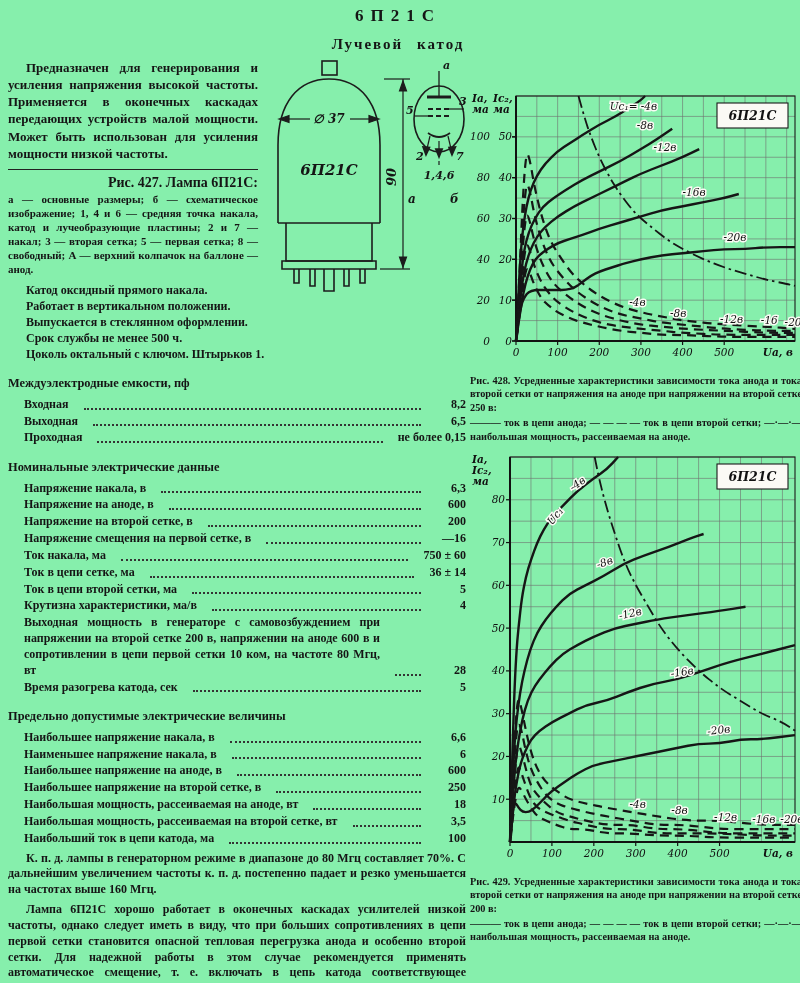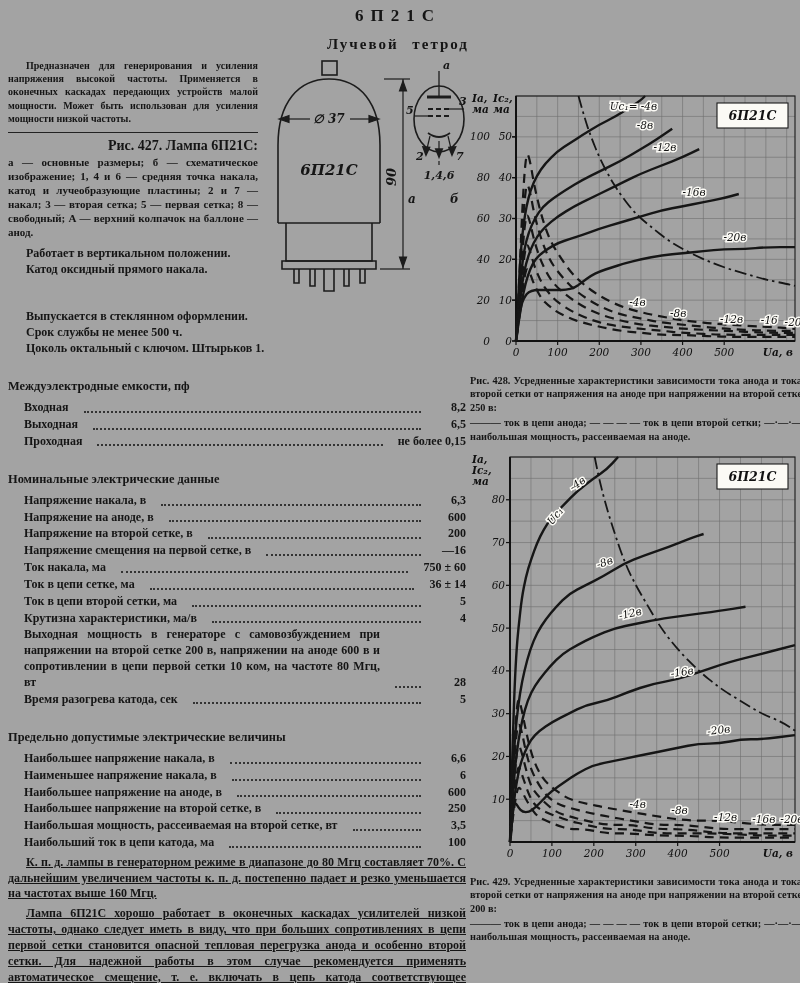--- a/index.html
+++ b/index.html
@@ -1,66 +1,66 @@
 <!DOCTYPE html>
 <html><head>
 <meta charset="utf-8">
 <style>
   html,body{margin:0;padding:0;background:#888;}
-  .page{position:relative;width:800px;height:983px;background:#a3a3a3;color:#151515;
+  .page{position:relative;width:800px;height:983px;background:#86efac;color:#151515;
         font-family:"Liberation Serif",serif;overflow:hidden;box-sizing:border-box;padding:4px 12px 0 8px;}
   .hdr{text-align:center;}
   .title{font-size:17px;font-weight:700;letter-spacing:7px;padding-top:2px;}
   .subtitle{font-size:15px;font-weight:700;letter-spacing:2px;margin-top:10px;word-spacing:8px;}
   .cols{display:flex;margin-top:4px;}
   .col-left{width:458px;flex:none;font-size:12px;line-height:1.32;font-weight:700;}
   .col-right{width:332px;flex:none;margin-left:4px;padding-top:34px;}
   .top-flex{display:flex;}
   .top-left{width:250px;flex:none;}
   .top-right{width:208px;flex:none;}
-  .intro{margin:2px 0 0 0;text-indent:18px;text-align:justify;font-size:10px;}
+  .intro{margin:2px 0 0 0;text-indent:18px;text-align:justify;font-size:13px;}
   .rule{border:none;border-top:1.4px solid #222;margin:7px 0 4px 0;}
   .figcap-title{font-size:14px;text-align:right;margin-bottom:1px;}
   .figcap-body{font-size:11px;line-height:1.27;text-align:justify;}
   .note{margin:0;text-indent:18px;}
-  .sec-head{font-weight:700;font-size:12.4px;margin:22px 0 5px 0;}
+  .sec-head{font-weight:700;font-size:12.4px;margin:13px 0 5px 0;}
   .row{display:flex;align-items:flex-end;padding-left:16px;margin:1px 0;gap:10px;}
   .rlab{white-space:normal;}
   .row.ml .rlab{flex:1;text-align:justify;}
   .leader{flex:1;margin:0 5px 3px 5px;border-bottom:2px dotted #333;min-width:12px;}
   .row.ml .leader{flex:none;width:26px;}
   .rval{white-space:nowrap;min-width:30px;text-align:right;}
-  .para{margin:4px 0 0 0;text-indent:18px;text-align:justify;text-decoration:underline;}
+  .para{margin:4px 0 0 0;text-indent:18px;text-align:justify;}
   .chartcap{font-size:10.3px;font-weight:700;line-height:1.3;text-align:justify;margin:5px 0 9px 0;}
   .chartcap .legend{margin-top:2px;}
   svg text{font-family:"DejaVu Serif",serif;}
   .figsvg{display:block;}
 </style>
 </head>
 <body>
 
 <div class="page">
   <div class="hdr">
     <div class="title">6П21С</div>
-    <div class="subtitle">Лучевой тетрод</div>
+    <div class="subtitle">Лучевой катод</div>
   </div>
 
   <div class="cols">
     <div class="col-left">
       <div class="top-flex">
         <div class="top-left">
           <p class="intro">Предназначен для генерирования и усиления напряжения высокой частоты. Применяется в оконечных каскадах передающих устройств малой мощности. Может быть использован для усиления мощности низкой частоты.</p>
           <hr class="rule">
           <div>
             <div class="figcap-title">Рис. 427. Лампа 6П21С:</div>
             <div class="figcap-body">а — основные размеры; б — схематическое изображение; 1, 4 и 6 — средняя точка накала, катод и лучеобразующие пластины; 2 и 7 — накал; 3 — вторая сетка; 5 — первая сетка; 8 — свободный; А — верхний колпачок на баллоне — анод.</div>
           </div>
           <div id="notes-col" style="margin-top:6px;">
+              <p class="note">Катод оксидный прямого накала.</p>
               <p class="note">Работает в вертикальном положении.</p>
-              <p class="note">Катод оксидный прямого накала.</p>
             </div>
         </div>
 
         <div class="top-right">
           <svg class="figsvg" width="208" height="252" viewBox="0 0 208 252">
             <g stroke="#1c1c1c" fill="none" stroke-width="1.6">
 
               <rect x="64" y="4" width="15" height="14"></rect>
 
               <path d="M20,166 L20,88 C20,46 40,22 71,22 C102,22 122,46 122,88 L122,166"></path>
@@ -219,20 +219,25 @@
           </div>
           <div class="row">
             <span class="rlab">Наибольшее напряжение на аноде, в</span>
             <span class="leader"></span>
             <span class="rval">600</span>
           </div>
           <div class="row">
             <span class="rlab">Наибольшее напряжение на второй сетке, в</span>
             <span class="leader"></span>
             <span class="rval">250</span>
+          </div>
+          <div class="row">
+            <span class="rlab">Наибольшая мощность, рассеиваемая на аноде, вт</span>
+            <span class="leader"></span>
+            <span class="rval">18</span>
           </div>
           <div class="row">
             <span class="rlab">Наибольшая мощность, рассеиваемая на второй сетке, вт</span>
             <span class="leader"></span>
             <span class="rval">3,5</span>
           </div>
           <div class="row">
             <span class="rlab">Наибольший ток в цепи катода, ма</span>
             <span class="leader"></span>
             <span class="rval">100</span>

